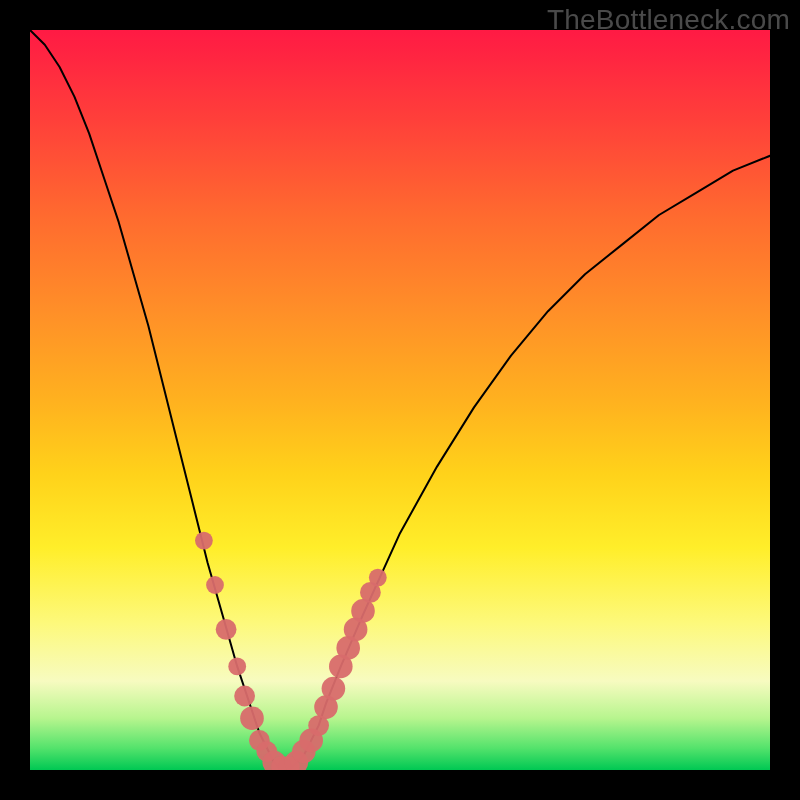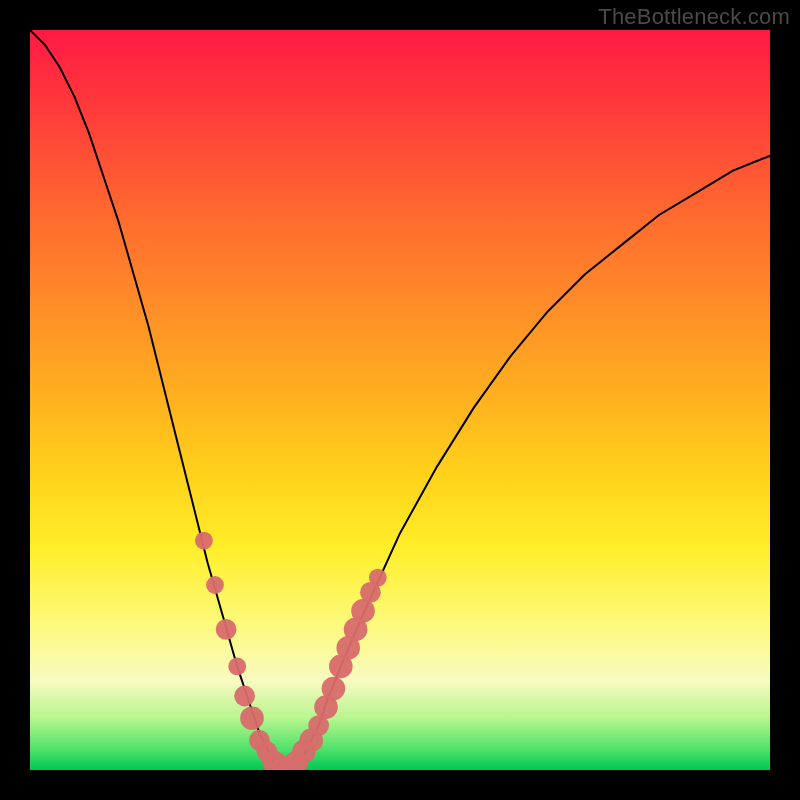--- a/index.html
+++ b/index.html
@@ -46,21 +46,21 @@
       #f7fbc0 88%,
       #b7f58e 93%,
       #55e36c 97%,
       #00c853 100%);
   }
   .watermark {
     position: absolute;
     top: 4px;
     right: 10px;
     color: #4a4a4a;
-    font-size: 22px;
+    font-size: 28px;
     font-weight: 500;
     letter-spacing: 0.2px;
   }
   svg.curves {
     position: absolute;
     top: 0;
     left: 0;
   }
 </style>
 </head>

